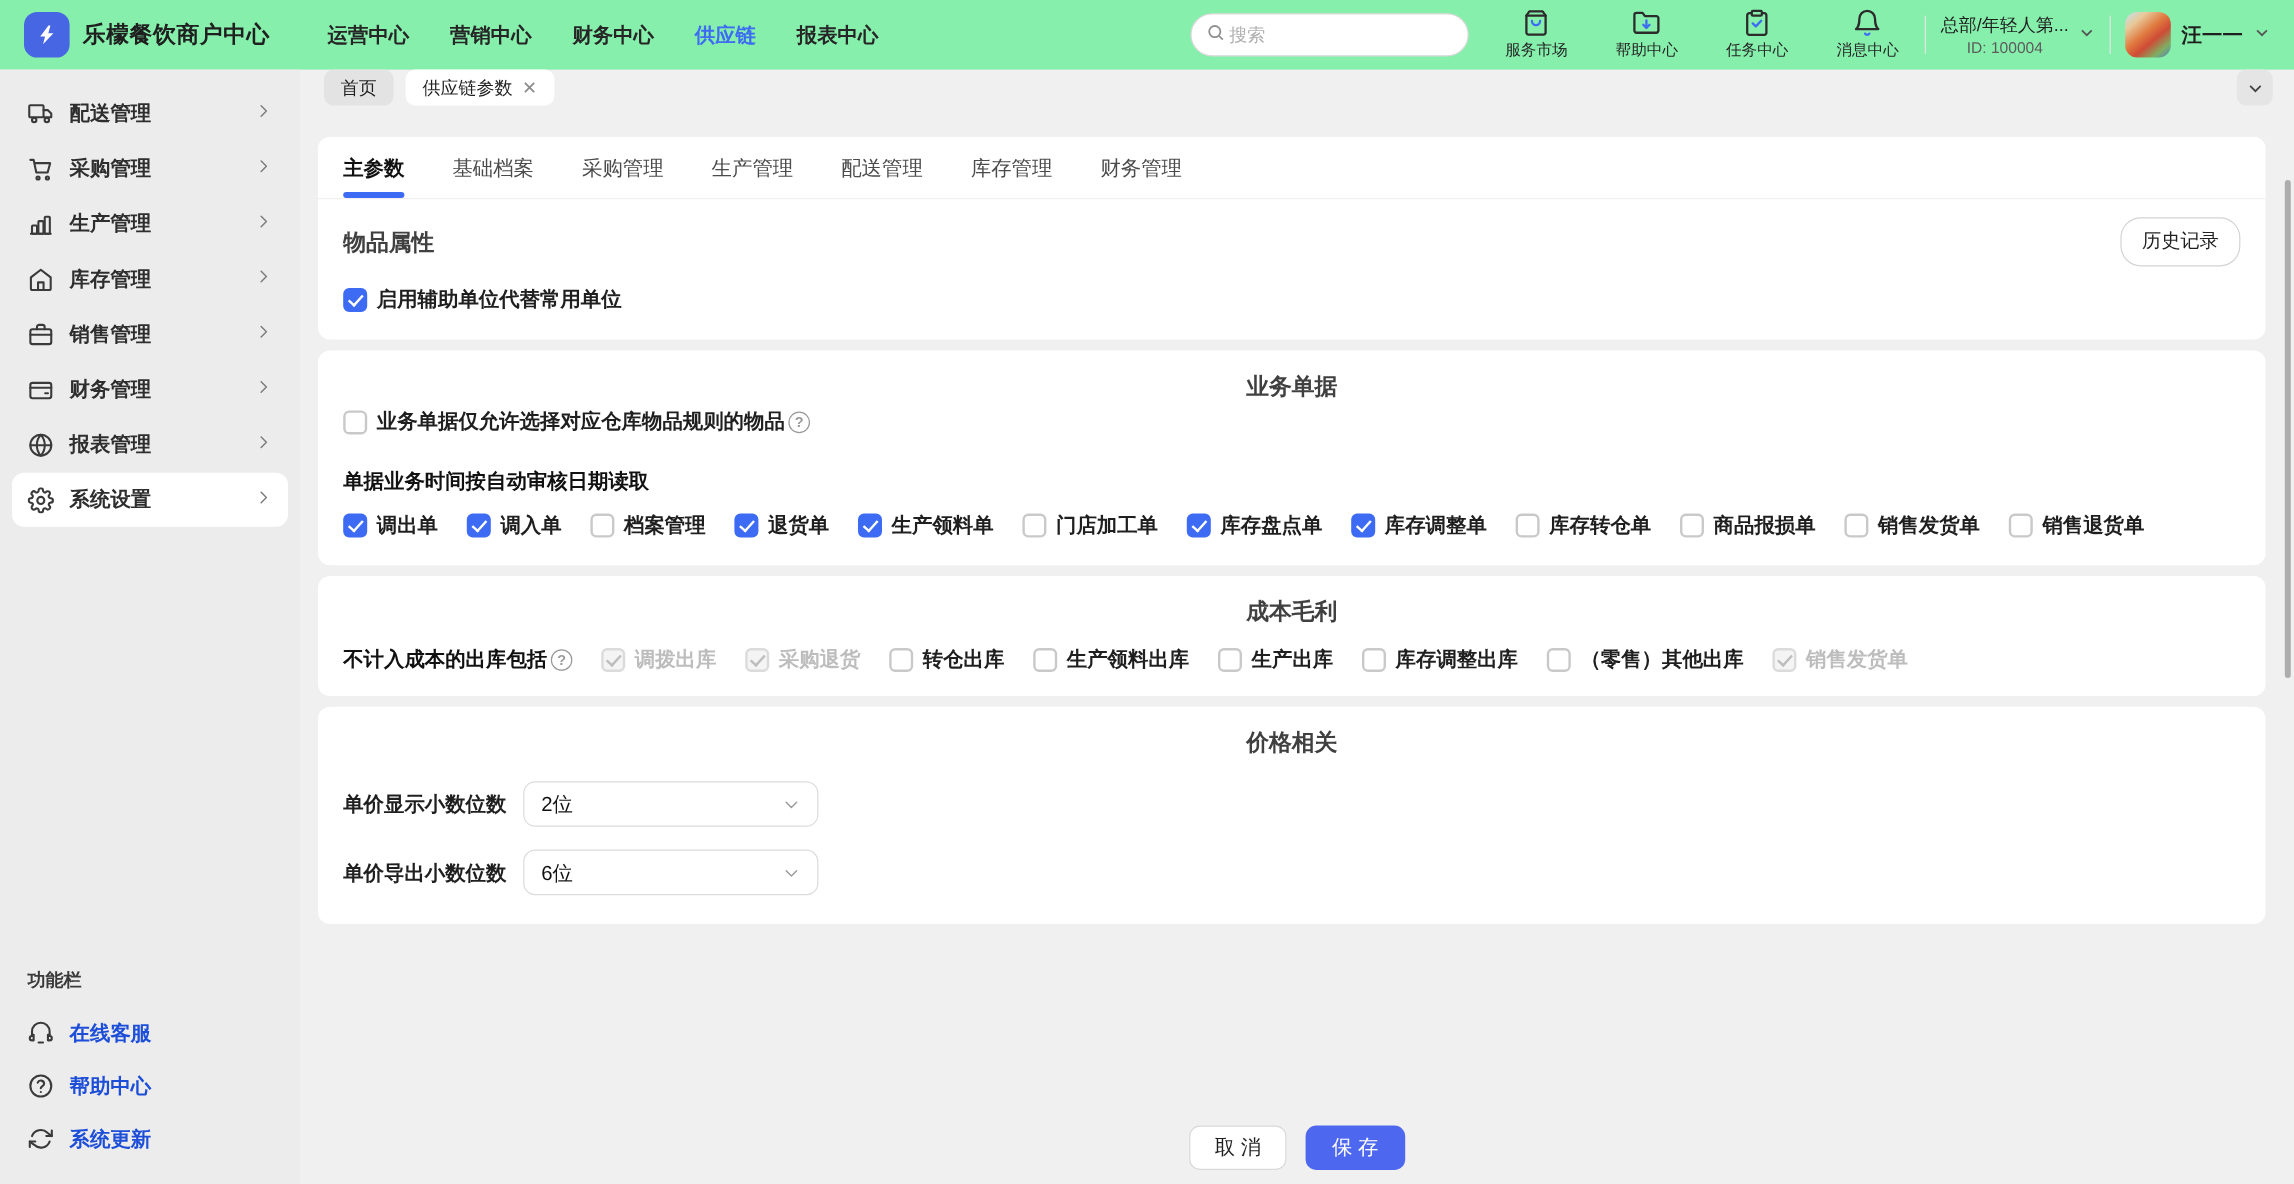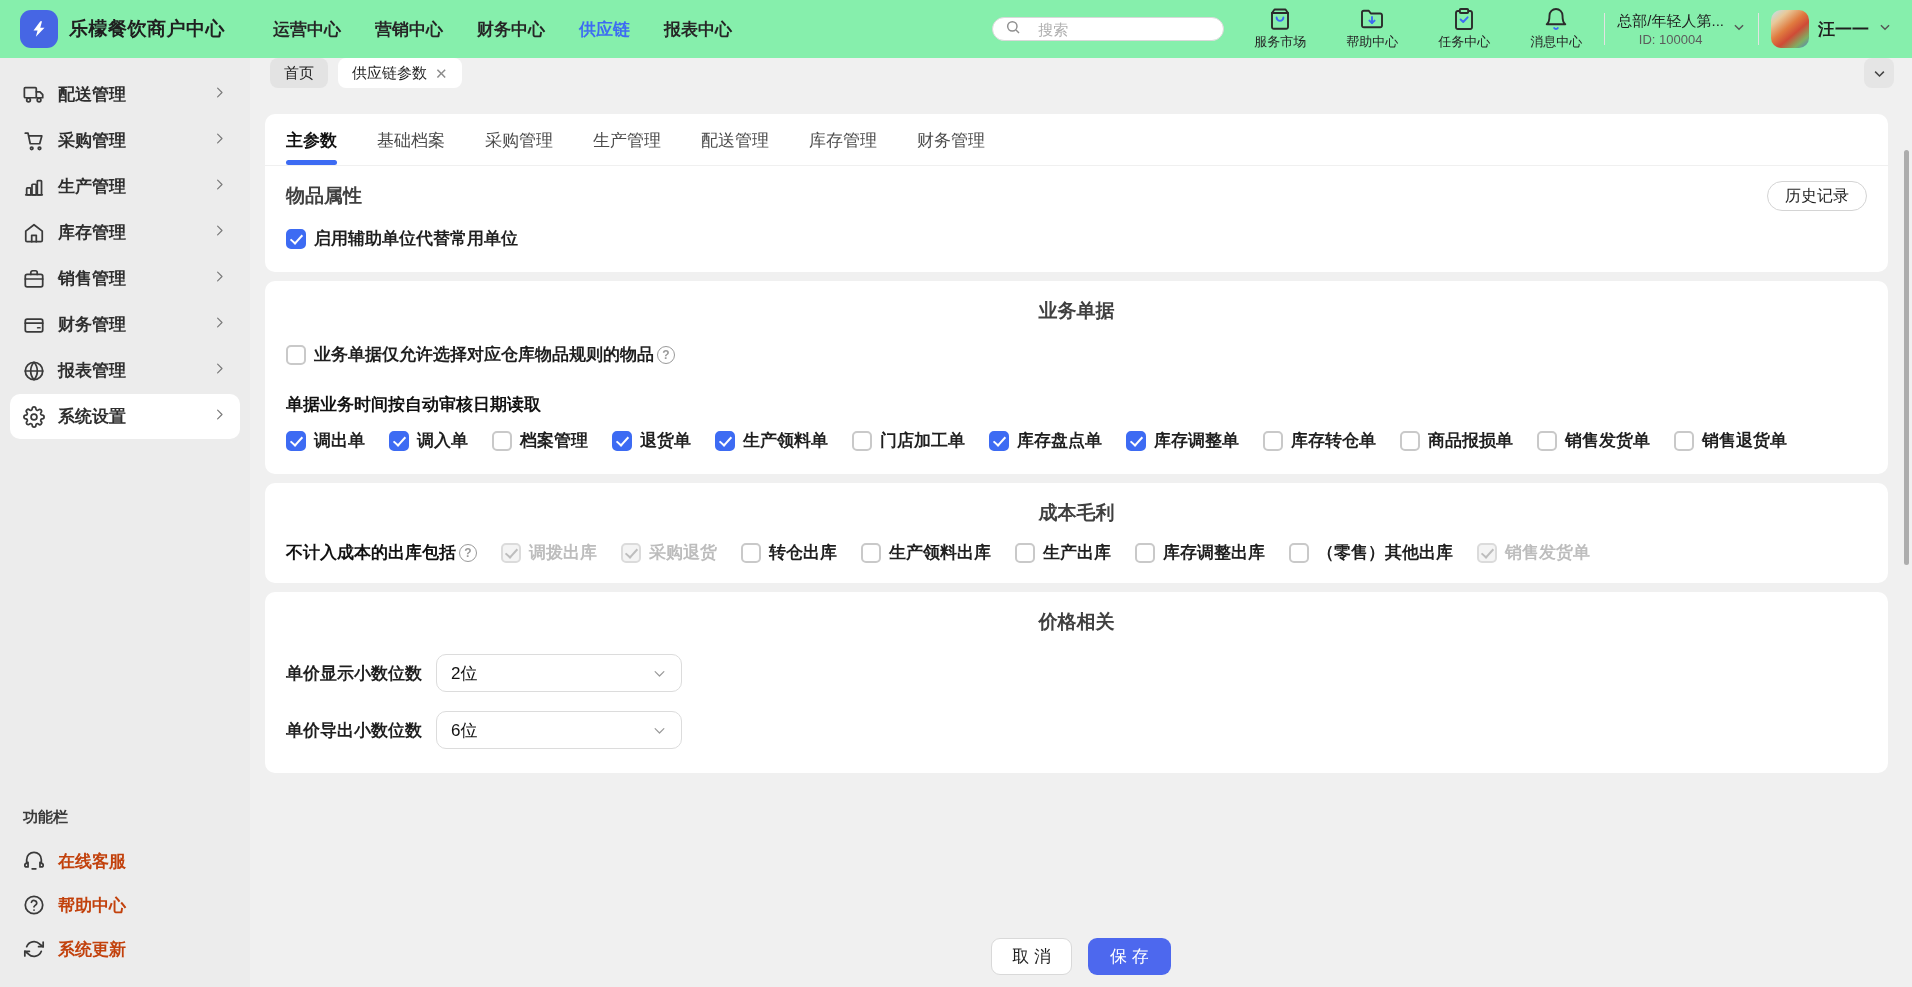--- a/index.html
+++ b/index.html
@@ -7,21 +7,21 @@
   body { font-family:"Liberation Sans","DejaVu Sans",sans-serif; color:#1f1f1f; background:#F0F0F0; }
   .app { position:relative; width:1912px; height:987px; display:flex; flex-direction:column; }
 
   
   .topbar { height:58px; background:#86efac; display:flex; align-items:center; padding:0 20px; flex:0 0 auto; }
   .logo { width:38px; height:38px; border-radius:11px; background:#4666E4; display:flex; align-items:center; justify-content:center; flex:0 0 auto; }
   .app-title { font-size:19px; font-weight:700; margin-left:11px; letter-spacing:0.5px; }
   .topnav { display:flex; gap:34px; margin-left:48px; }
   .topnav .nav-item { font-size:17px; font-weight:600; color:#262626; cursor:pointer; white-space:nowrap; }
   .topnav .nav-item.active { color:#3D6BF3; }
-  .searchbox { margin-left:auto; width:232px; height:24px; border:1px solid #D9D9D9; border-radius:18px; background:#fff; display:flex; align-items:center; padding:0 12px; gap:17px; }
+  .searchbox { margin-left:auto; width:232px; height:36px; border:1px solid #D9D9D9; border-radius:18px; background:#fff; display:flex; align-items:center; padding:0 12px; gap:3px; }
   .searchbox input { border:none; outline:none; font-size:15px; width:100%; background:transparent; color:#333; }
   .searchbox input::placeholder { color:#AFAFAF; }
   .quicklinks { display:flex; gap:20px; margin-left:20px; }
   .qlink { display:flex; flex-direction:column; align-items:center; cursor:pointer; width:72px; }
   .qlink .ql-label { font-size:13px; color:#262626; margin-top:2px; white-space:nowrap; }
   .vdiv { width:1px; height:32px; background:#E3E3E3; margin:0 12px; }
   .store { display:flex; align-items:center; gap:8px; cursor:pointer; }
   .store-lines { display:flex; flex-direction:column; align-items:center; }
   .store-name { font-size:15px; color:#1f1f1f; white-space:nowrap; }
   .store-id { font-size:13px; color:#5c5c5c; margin-top:1px; }
@@ -34,42 +34,42 @@
   
   .frame { flex:1; display:flex; min-height:0; }
   .sidebar { width:250px; background:#ECECEC; position:relative; padding-top:14px; flex:0 0 auto; }
   .side-item { height:45px; margin:0 10px 1px; padding:0 13px; border-radius:10px; display:flex; align-items:center; cursor:pointer; }
   .side-item.active { background:#fff; }
   .side-item .s-label { font-size:17px; font-weight:600; color:#2e2e2e; margin-left:13px; }
   .side-item .s-arrow { margin-left:auto; }
   .side-footer { position:absolute; left:0; right:0; bottom:16px; }
   .side-footer .f-title { font-size:15px; font-weight:600; color:#3a3a3a; padding:0 23px; margin-bottom:12px; }
   .f-item { height:44px; margin:0 10px; padding:0 13px; display:flex; align-items:center; cursor:pointer; }
-  .f-item .s-label { font-size:17px; font-weight:600; color:#c2410c; margin-left:13px;text-align:right; }
+  .f-item .s-label { font-size:17px; font-weight:600; color:#1d4ed8; margin-left:13px;text-align:right; }
 
   .main { flex:1; position:relative; display:flex; flex-direction:column; min-width:0; }
   .crumbrow { height:56px; display:flex; align-items:flex-start; padding:0 18px 0 20px; gap:10px; flex:0 0 auto; }
   .pill { height:30px; border-radius:8px; padding:0 14px; display:flex; align-items:center; font-size:15px; cursor:pointer; gap:8px; }
   .pill.home { background:#E3E3E3; color:#1f1f1f; }
   .pill.tab { background:#fff; color:#1f1f1f; }
   .pill .x { font-size:15px; color:#8c8c8c; line-height:1; }
   .collapse-btn { margin-left:auto; width:30px; height:30px; border-radius:8px; background:#E5E5E5; display:flex; align-items:center; justify-content:center; cursor:pointer; }
 
   .content { flex:1; padding:0 24px 0 15px; overflow:hidden; }
   .card { background:#fff; border-radius:10px; margin-bottom:9px; }
 
   .tabbar { display:flex; gap:40px; padding:0 21px; border-bottom:1px solid #F0F0F0; }
   .ptab { padding:15px 0 13px; font-size:17px; color:#4b4b4b; cursor:pointer; position:relative; white-space:nowrap; }
   .ptab.active { color:#111; font-weight:700; }
   .ptab.active::after { content:""; position:absolute; left:0; right:0; bottom:0; height:5px; border-radius:3px; background:#3D6BF3; }
 
   .section { padding:15px 21px 22px; }
   .sec-head { display:flex; align-items:center; justify-content:space-between; }
   .sec-title { font-size:19px; font-weight:700; color:#404040;text-align:center; }
-  .history-btn { height:30px; padding:0 17px; border-radius:17px; border:1px solid #D4D4D4; background:#fff; font-size:16px; color:#1f1f1f; cursor:pointer; font-family:inherit; }
+  .history-btn { height:41px; padding:0 17px; border-radius:17px; border:1px solid #D4D4D4; background:#fff; font-size:16px; color:#1f1f1f; cursor:pointer; font-family:inherit; }
 
   .cb-row { display:flex; align-items:center; flex-wrap:wrap; column-gap:24px; row-gap:12px; }
   .cbi { display:flex; align-items:center; cursor:pointer; }
   .cb { width:20px; height:20px; border-radius:5px; border:2px solid #C9C9C9; background:#fff; position:relative; flex:0 0 auto; }
   .cb.checked { background:#3D6BF3; border-color:#3D6BF3; }
   .cb.checked::after { content:""; position:absolute; left:5px; top:1px; width:5px; height:10px; border:solid #fff; border-width:0 2.5px 2.5px 0; transform:rotate(42deg); }
   .cb.disabled { background:#F4F4F4; border-color:#DBDBDB; }
   .cb.disabled::after { border-color:#BDBDBD; }
   .cbl { font-size:17px; font-weight:600; color:#1f1f1f; margin-left:8px; white-space:nowrap; }
   .cbi.disabled .cbl { color:#BDBDBD; }
@@ -367,21 +367,21 @@
                   <span class="cb checked"></span>
                   <span class="cbl">启用辅助单位代替常用单位</span>
                 </label>
               </div>
           </div>
         </div>
 
         <div class="card">
           <div class="section" style="padding-top:17px;">
             <div class="sec-title">业务单据</div>
-            <div class="cb-row" style="margin-top:19px;" id="grp-doc-filter">
+            <div class="cb-row" style="margin-top:5px;" id="grp-doc-filter">
                 <label class="cbi">
                   <span class="cb"></span>
                   <span class="cbl">业务单据仅允许选择对应仓库物品规则的物品</span>
                   <span class="help">?</span>
                 </label>
               </div>
             <div style="margin-top:27px;">
               <span class="group-label">单据业务时间按自动审核日期读取</span>
             </div>
             <div class="cb-row" style="margin-top:13px;" id="grp-doc-types">

